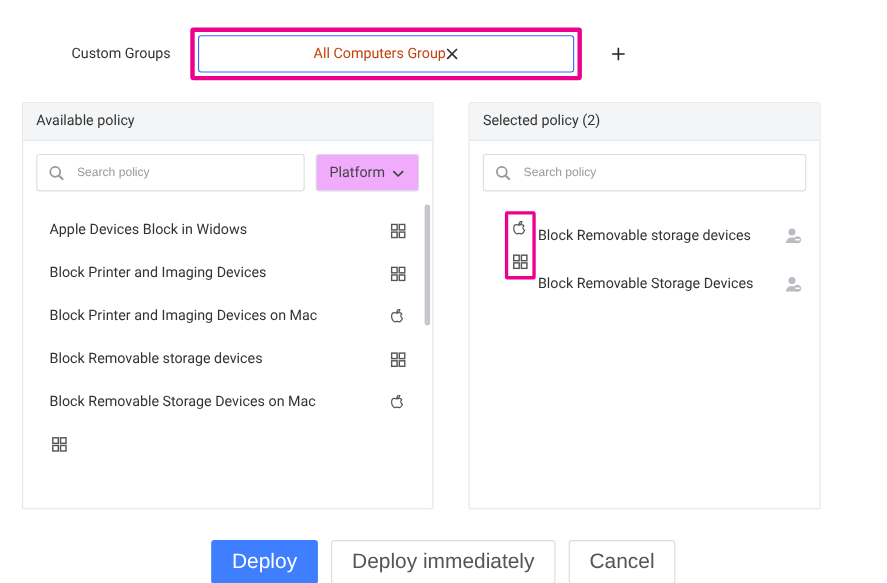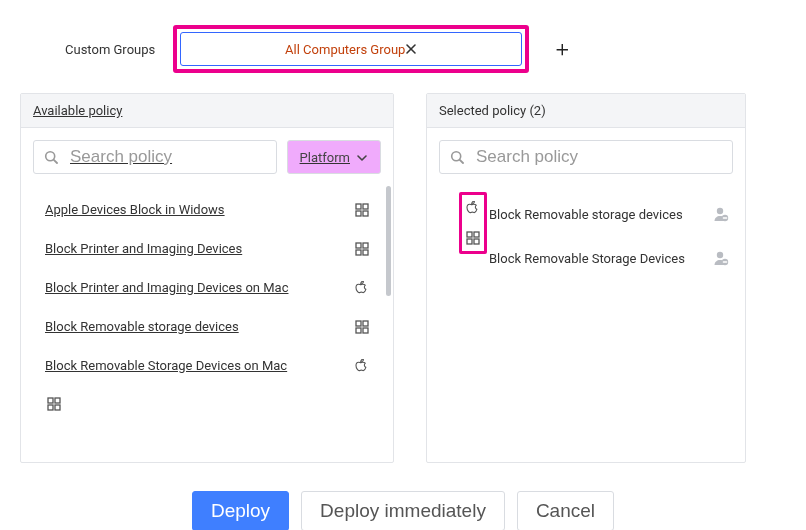--- a/index.html
+++ b/index.html
@@ -61,21 +61,21 @@
     display: flex;
     gap: 32px;
     padding: 0 20px;
   }
   .panel {
     border: 1px solid #e2e4e8;
     border-radius: 2px;
     display: flex;
     flex-direction: column;
   }
-  .panel.left { width: 374px; text-decoration: underline; }
+  .panel.left { width: 374px; }
   .panel.right { width: 320px; }
   .panel-header {
     background: #f4f5f7;
     border-bottom: 1px solid #e2e4e8;
     padding: 9px 12px;
     font-size: 13px;
     color: #333;
   }
   .panel-toolbar {
     display: flex;
@@ -89,21 +89,21 @@
     border: 1px solid #d9dce1;
     border-radius: 3px;
     height: 34px;
     padding: 0 10px;
     gap: 10px;
     color: #999;
   }
   .search-box input {
     border: none;
     outline: none;
-    font-size: 17px;
+    font-size: 11px;
     width: 100%;
     color: #8b5cf6;
   }
   .search-box input::placeholder { color: #999; }
   .platform-btn {
     display: flex;
     align-items: center;
     gap: 6px;
     border: 1px solid #d9dce1;
     border-radius: 3px;

